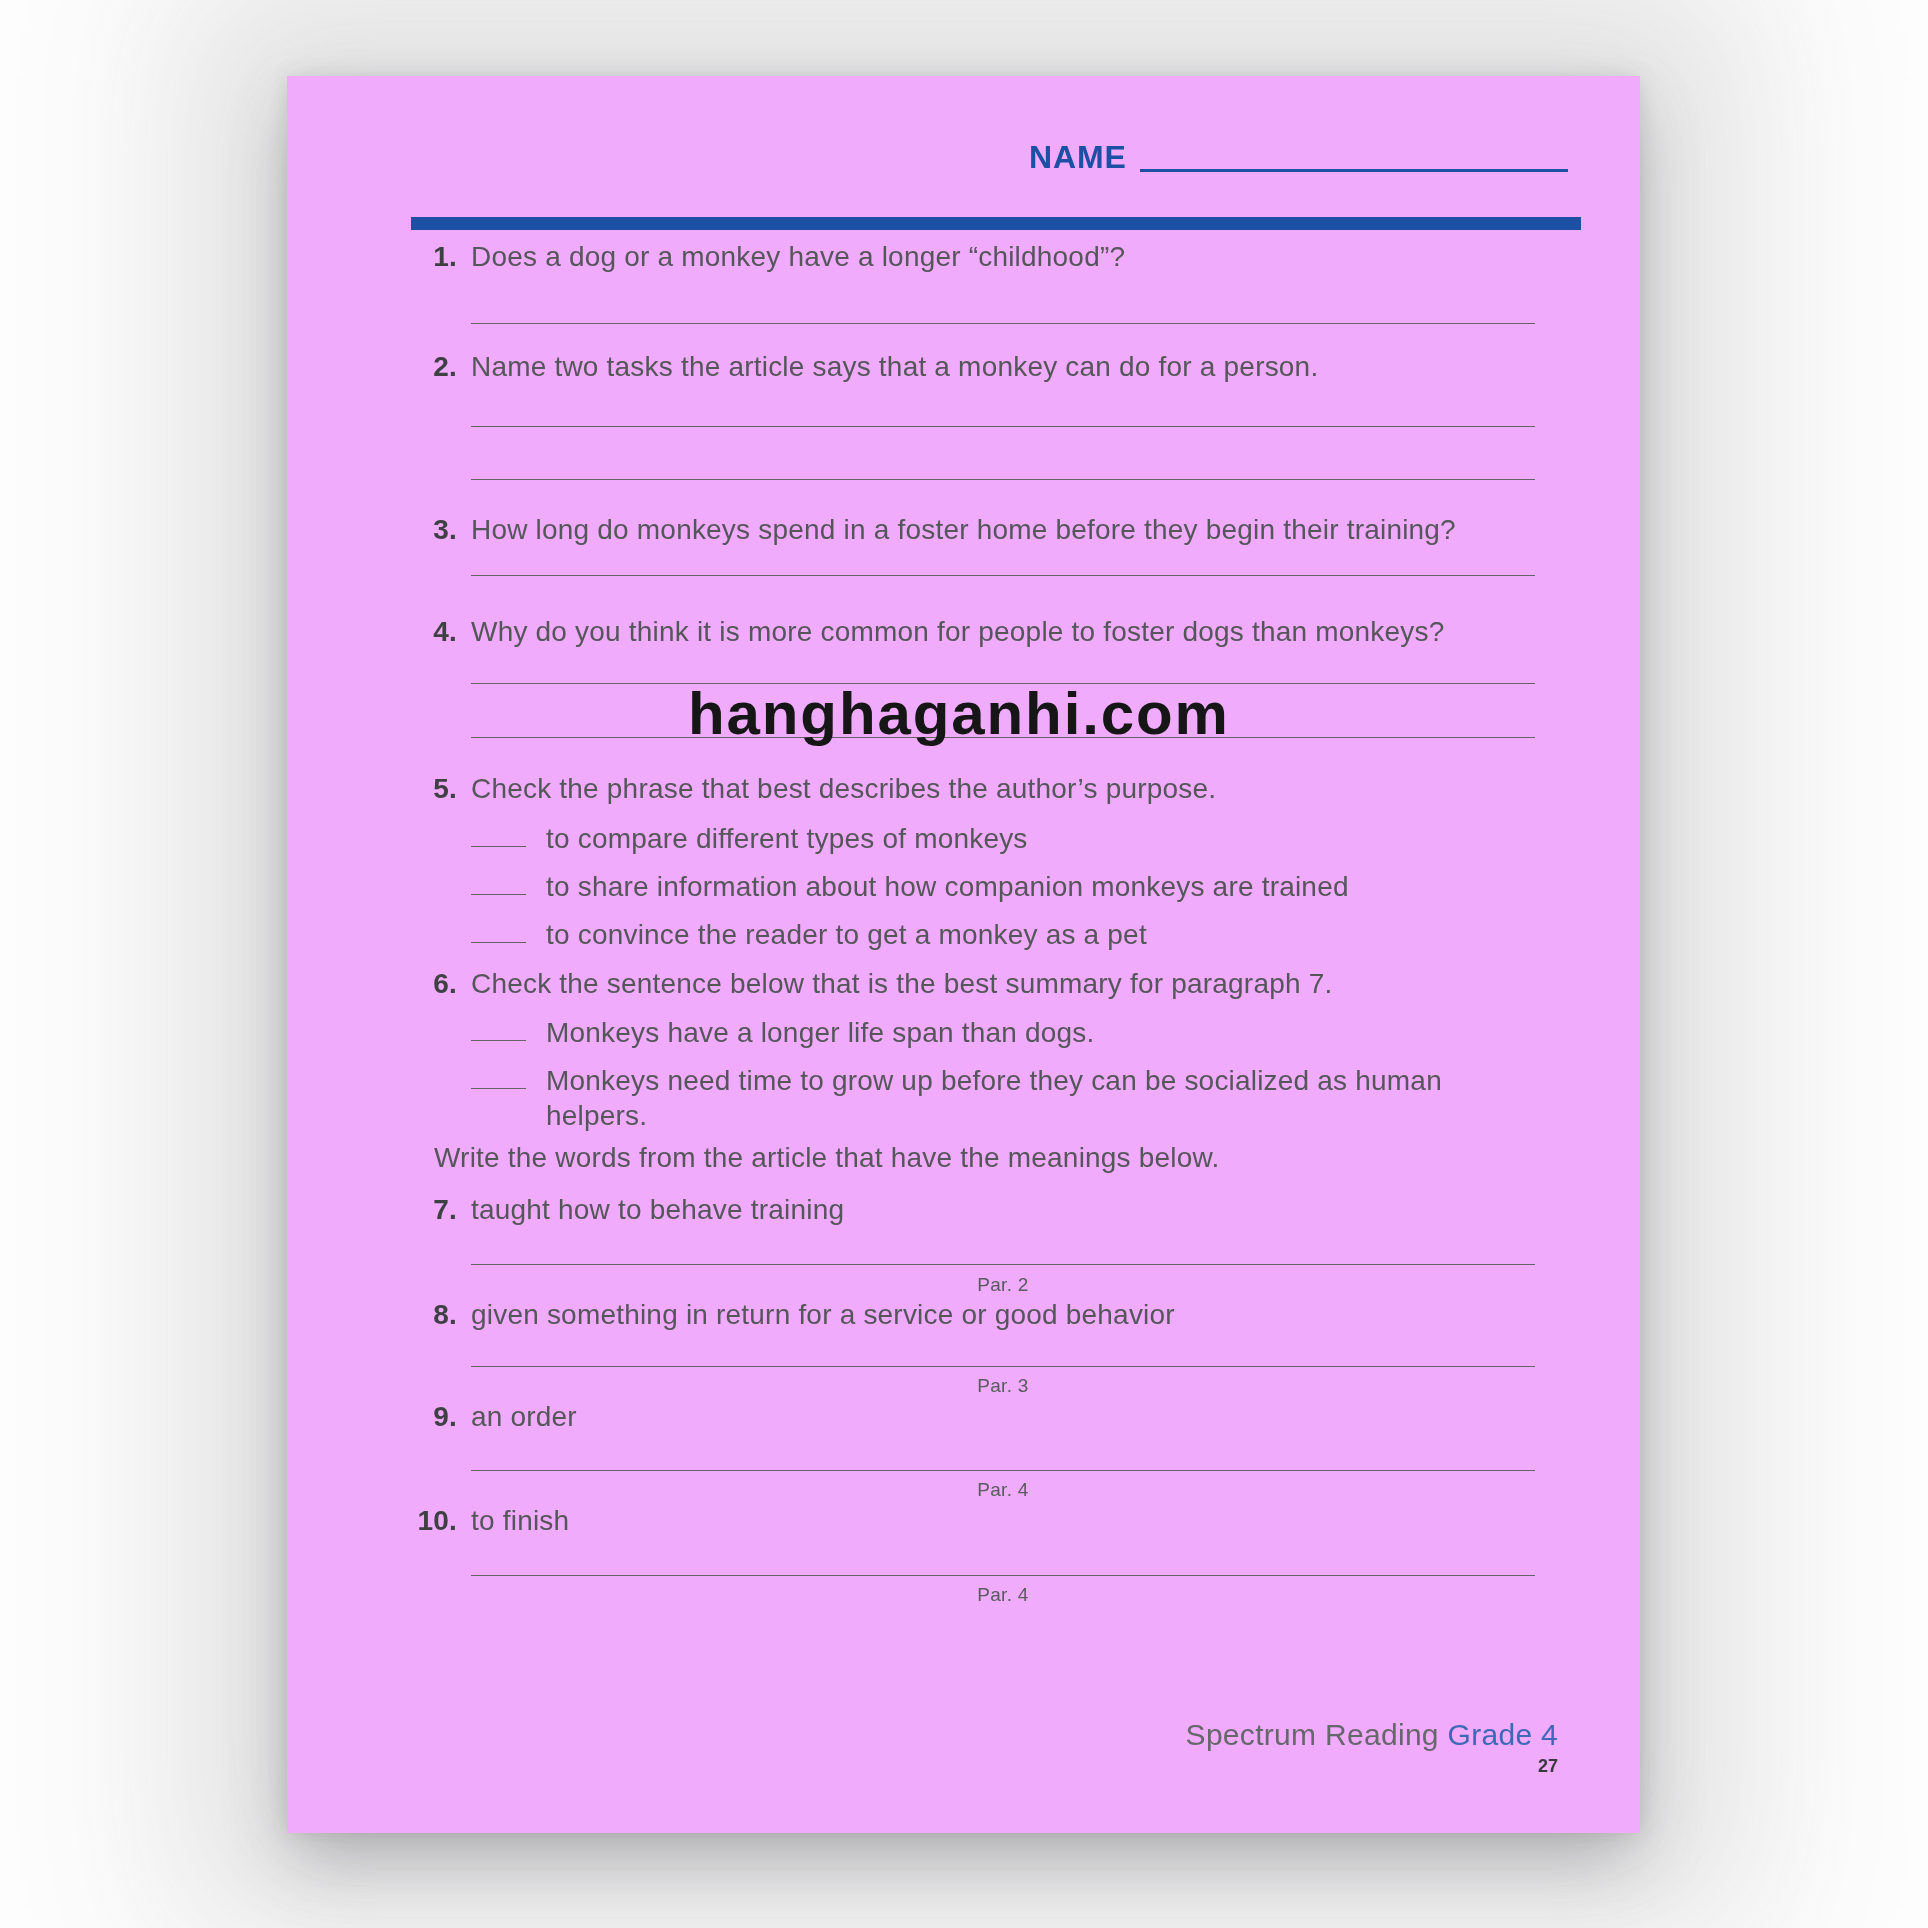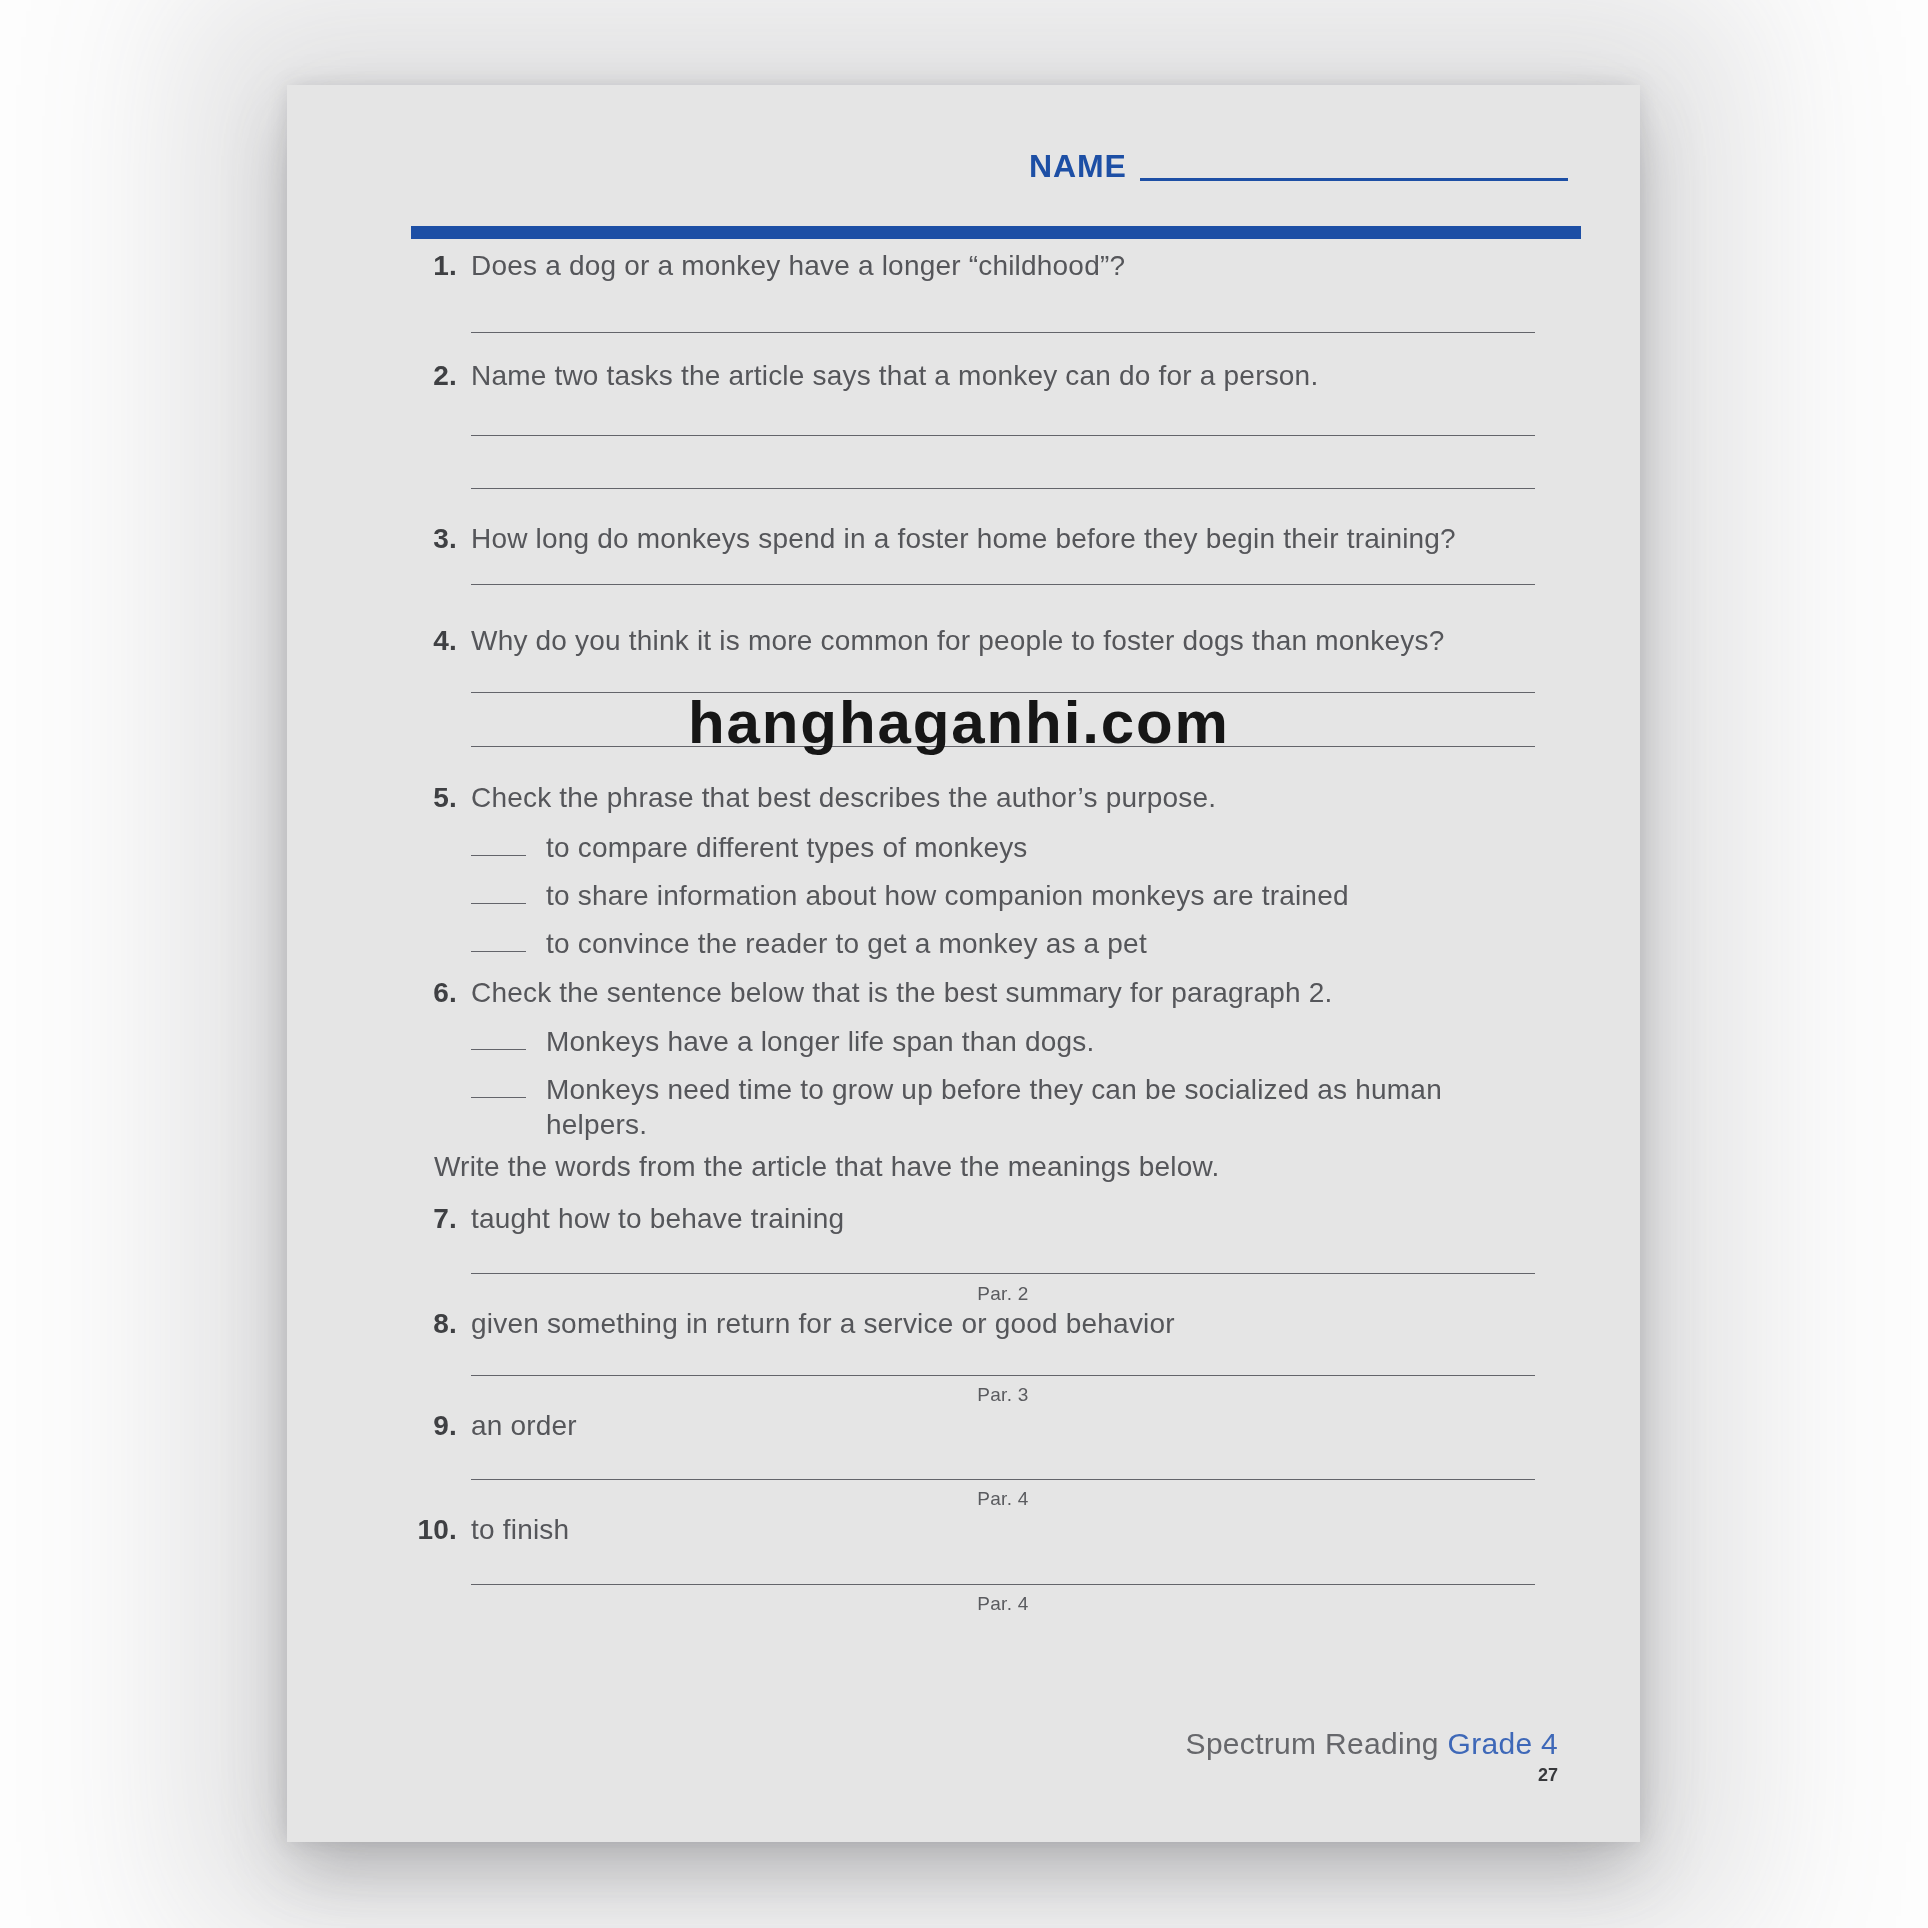--- a/index.html
+++ b/index.html
@@ -3,22 +3,22 @@
 <meta charset="utf-8">
 <style>
   html,body{margin:0;padding:0;width:1928px;height:1928px;background:#ffffff;overflow:hidden;}
   *{box-sizing:border-box;}
   body{font-family:"Liberation Sans", sans-serif;}
 
   .canvas{position:relative;width:1928px;height:1928px;background:#fdfdfd;}
 
   
   .page{
-    position:absolute;left:287px;top:85px;width:1353px;height:1757px;
-    background:#e5e5e5;
+    position:absolute;left:287px;top:76px;width:1353px;height:1757px;
+    background:#f0abfc;
     box-shadow:0 0 160px 104px rgba(90,90,95,0.17),
                0 32px 66px -5.6px rgba(70,70,75,0.33),
                0 0 19px rgba(60,60,65,0.14);
   }
 
   .name-row{position:absolute;left:742px;top:56px;width:539px;height:47px;display:flex;align-items:flex-end;}
   .name-label{font-size:32px;font-weight:700;color:#1d4fa5;letter-spacing:0.9px;line-height:1;padding-bottom:5.6px;}
   .name-line{flex:1;margin-left:13px;border-bottom:3.8px solid #1d4fa5;margin-bottom:7.5px;height:0;}
 
   .top-rule{position:absolute;left:124px;top:141px;width:1170px;height:13px;background:#1d4fa5;}
@@ -94,21 +94,21 @@
       <span class="blank"></span>
       <span>to convince the reader to get a monkey as a pet</span>
     </div>
     <div class="opt" style="top:793px">
       <span class="blank"></span>
       <span>to share information about how companion monkeys are trained</span>
     </div>
 
     <div class="q" style="top:890px">
       <span class="qnum">6.</span>
-      <span>Check the sentence below that is the best summary for paragraph 2.</span>
+      <span>Check the sentence below that is the best summary for paragraph 7.</span>
     </div>
     <div class="opt" style="top:939px">
       <span class="blank"></span>
       <span>Monkeys have a longer life span than dogs.</span>
     </div>
     <div class="opt" style="top:987px;width:1078px">
       <span class="blank"></span>
       <span>Monkeys need time to grow up before they can be socialized as human helpers.</span>
     </div>
 

